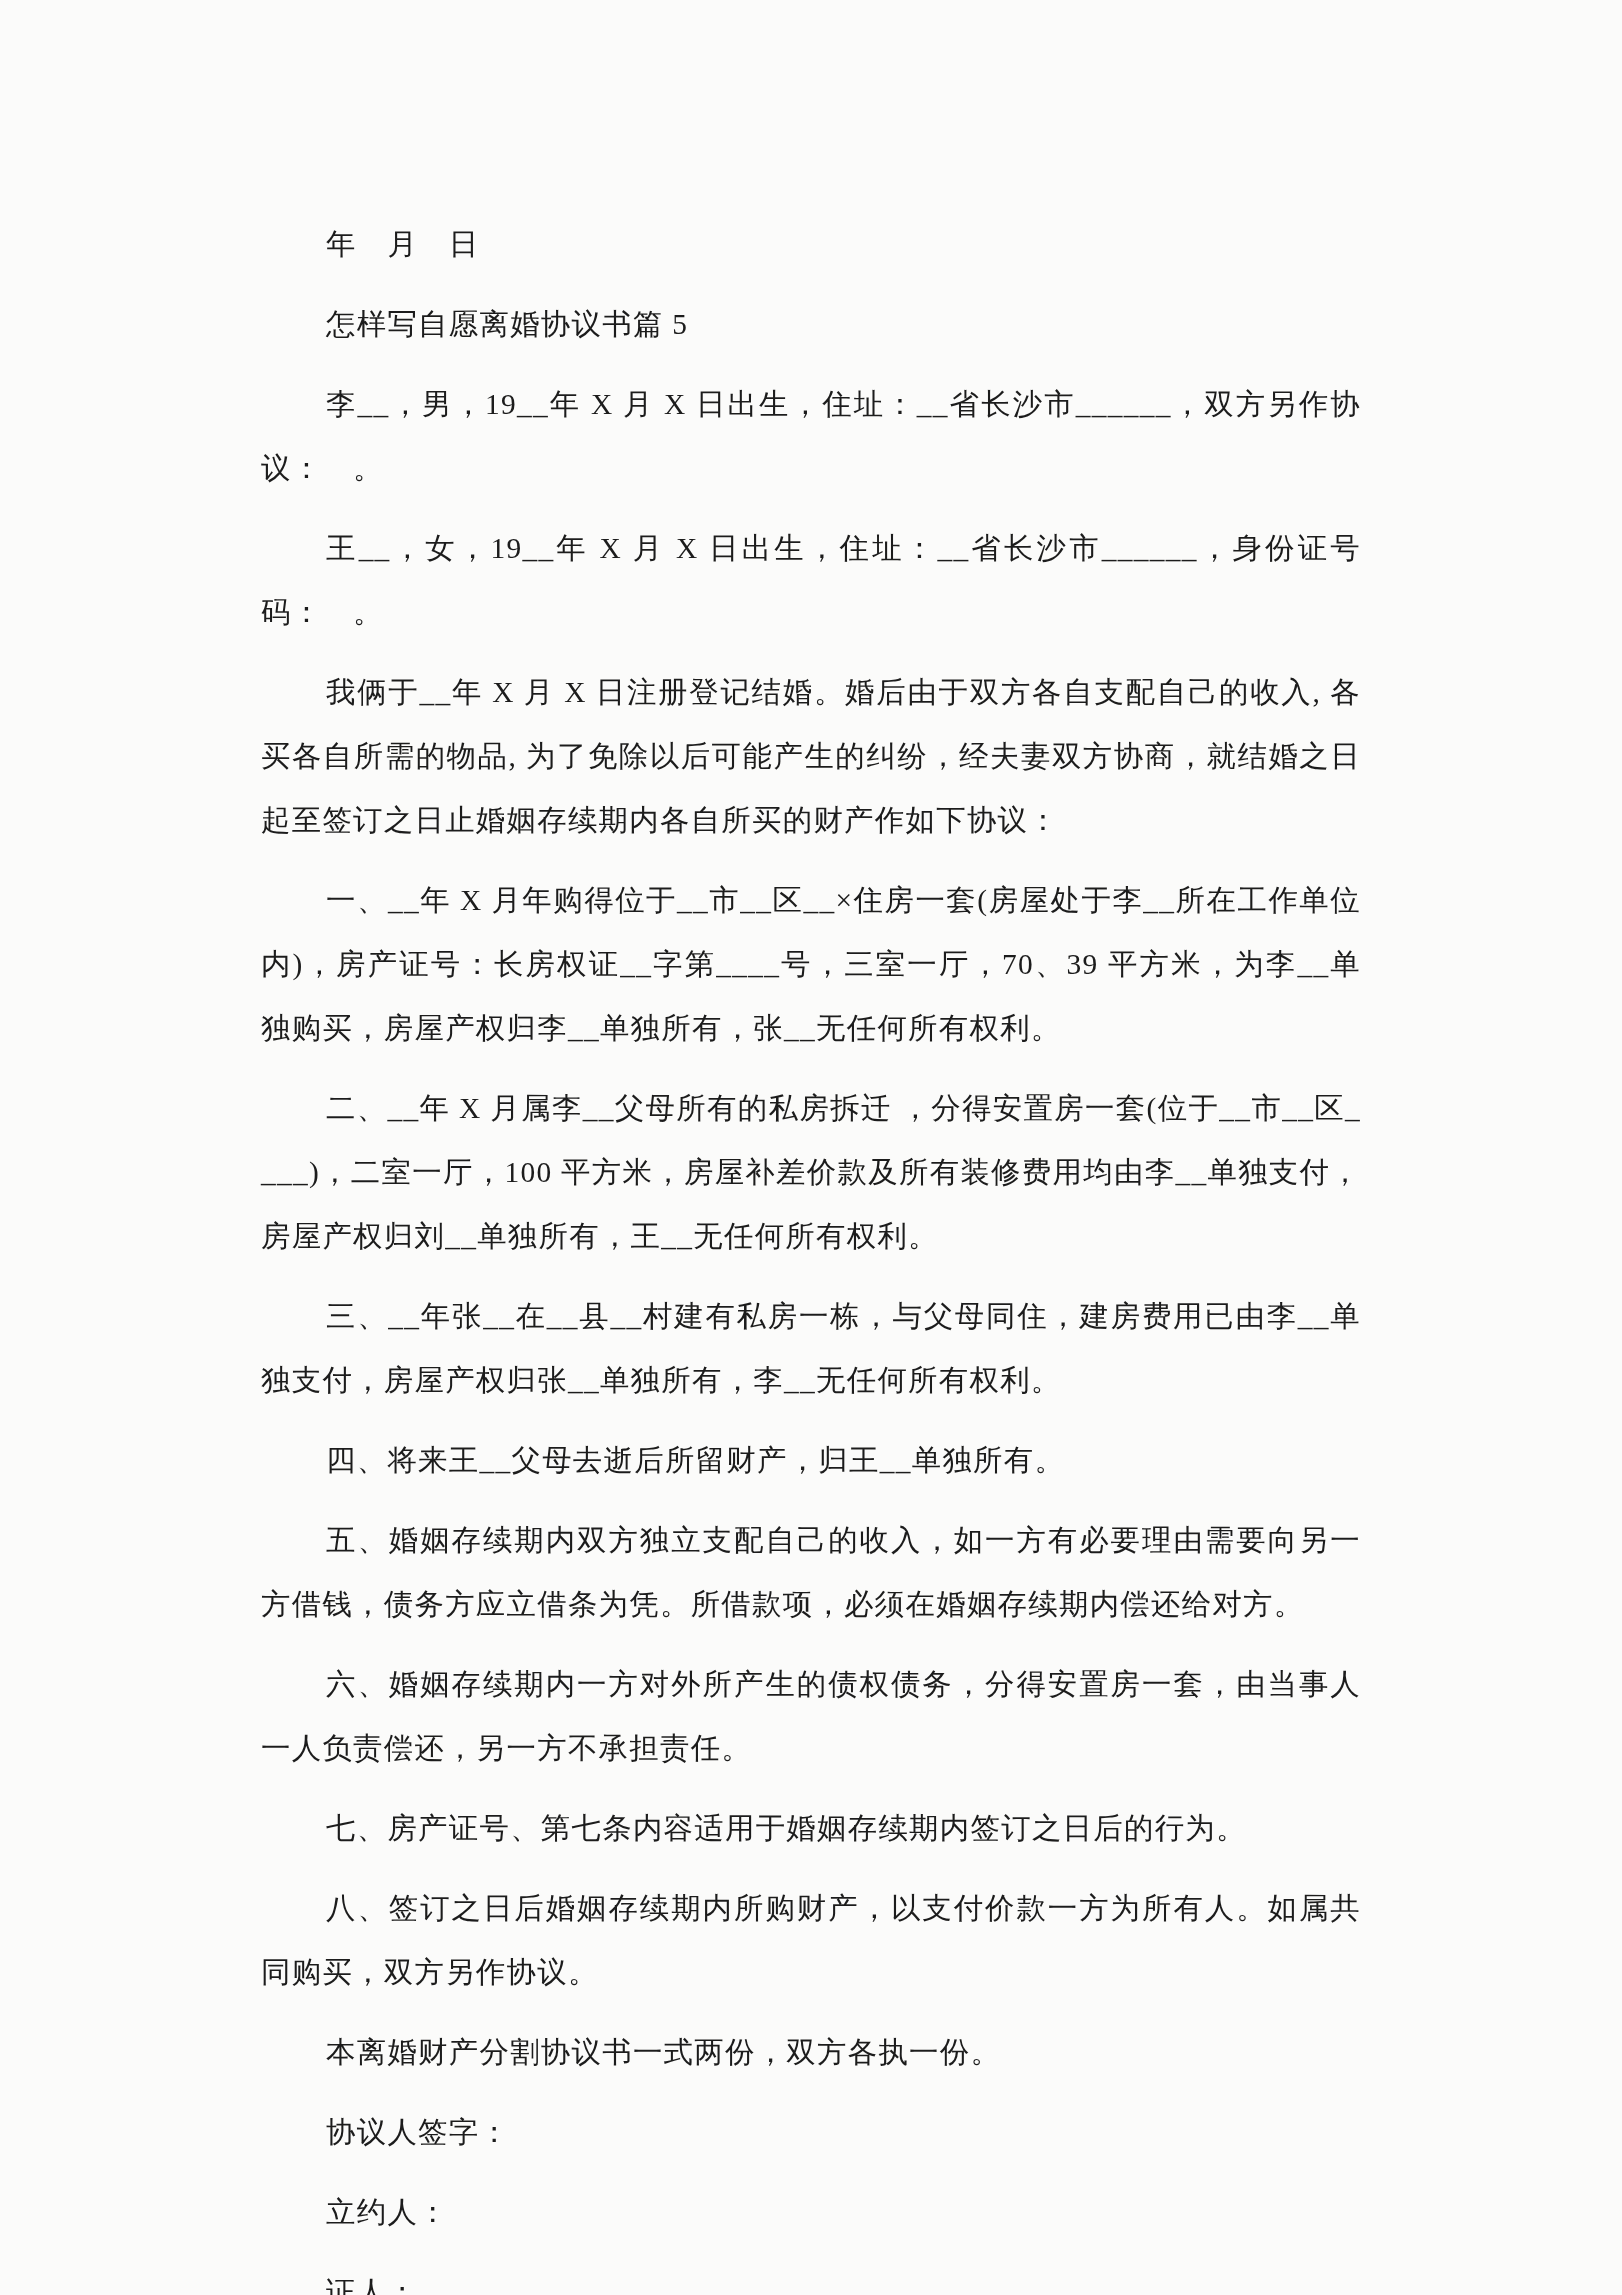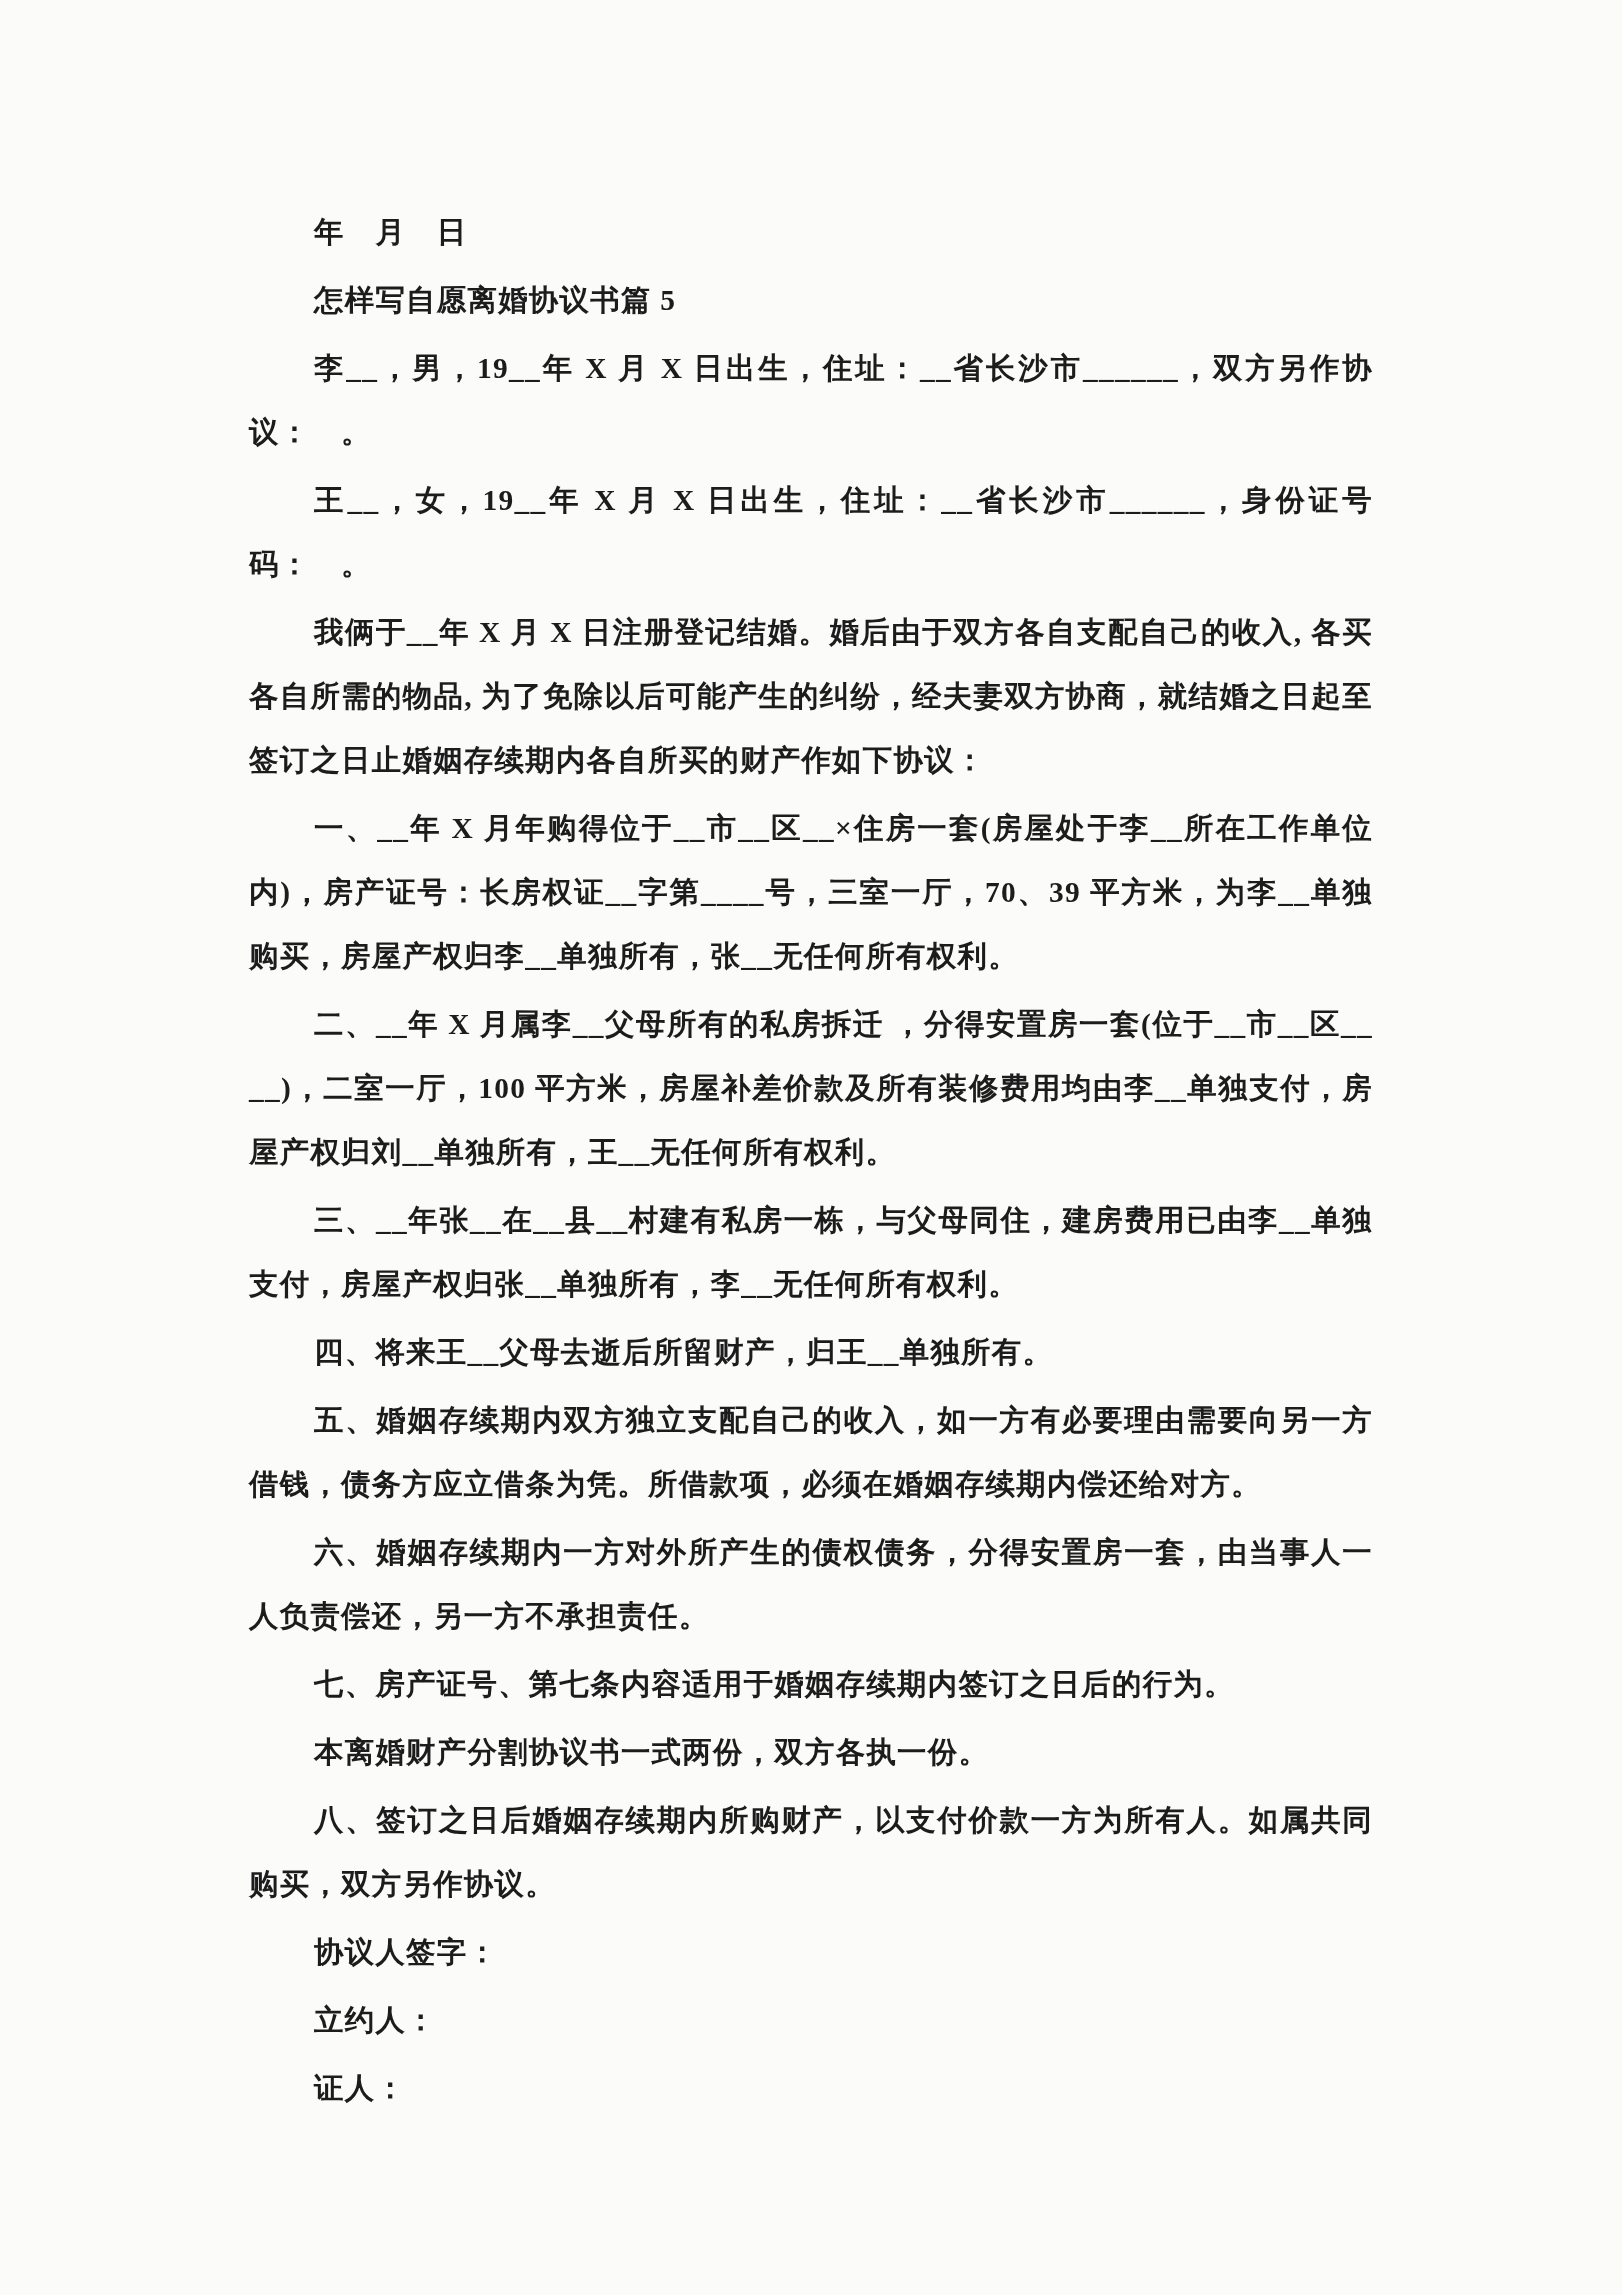--- a/index.html
+++ b/index.html
@@ -21,45 +21,44 @@
     top: 196px;
     left: 245px;
     width: 1132px;
     color: #1c1c1c;
     font-family: "Liberation Serif", "DejaVu Serif", serif;
     font-size: 29.4px;
     line-height: 64px;
     letter-spacing: 1.3px;
   }
   .doc-body p {
-    margin: 4px;
+    margin: 16px;
     padding: 0;
     text-align: justify;
     text-indent: 65px;
     word-break: break-all;
-    font-weight: bold;
   }
 </style>
 </head>
 <body>
 
 <div class="page">
   <div class="doc-body">
     <p>年　月　日</p>
     <p>怎样写自愿离婚协议书篇 5</p>
     <p>李__，男，19__年 X 月 X 日出生，住址：__省长沙市______，双方另作协议：　。</p>
     <p>王__，女，19__年 X 月 X 日出生，住址：__省长沙市______，身份证号码：　。</p>
     <p>我俩于__年 X 月 X 日注册登记结婚。婚后由于双方各自支配自己的收入, 各买各自所需的物品, 为了免除以后可能产生的纠纷，经夫妻双方协商，就结婚之日起至签订之日止婚姻存续期内各自所买的财产作如下协议：</p>
     <p>一、__年 X 月年购得位于__市__区__×住房一套(房屋处于李__所在工作单位内)，房产证号：长房权证__字第____号，三室一厅，70、39 平方米，为李__单独购买，房屋产权归李__单独所有，张__无任何所有权利。</p>
     <p>二、__年 X 月属李__父母所有的私房拆迁 ，分得安置房一套(位于__市__区____)，二室一厅，100 平方米，房屋补差价款及所有装修费用均由李__单独支付，房屋产权归刘__单独所有，王__无任何所有权利。</p>
     <p>三、__年张__在__县__村建有私房一栋，与父母同住，建房费用已由李__单独支付，房屋产权归张__单独所有，李__无任何所有权利。</p>
     <p>四、将来王__父母去逝后所留财产，归王__单独所有。</p>
     <p>五、婚姻存续期内双方独立支配自己的收入，如一方有必要理由需要向另一方借钱，债务方应立借条为凭。所借款项，必须在婚姻存续期内偿还给对方。</p>
     <p>六、婚姻存续期内一方对外所产生的债权债务，分得安置房一套，由当事人一人负责偿还，另一方不承担责任。</p>
     <p>七、房产证号、第七条内容适用于婚姻存续期内签订之日后的行为。</p>
+    <p>八、签订之日后婚姻存续期内所购财产，以支付价款一方为所有人。如属共同购买，双方另作协议。</p>
     <p>本离婚财产分割协议书一式两份，双方各执一份。</p>
-    <p>八、签订之日后婚姻存续期内所购财产，以支付价款一方为所有人。如属共同购买，双方另作协议。</p>
     <p>协议人签字：</p>
     <p>立约人：</p>
     <p>证人：</p>
   </div>
 </div>
 
 
 </body></html>

